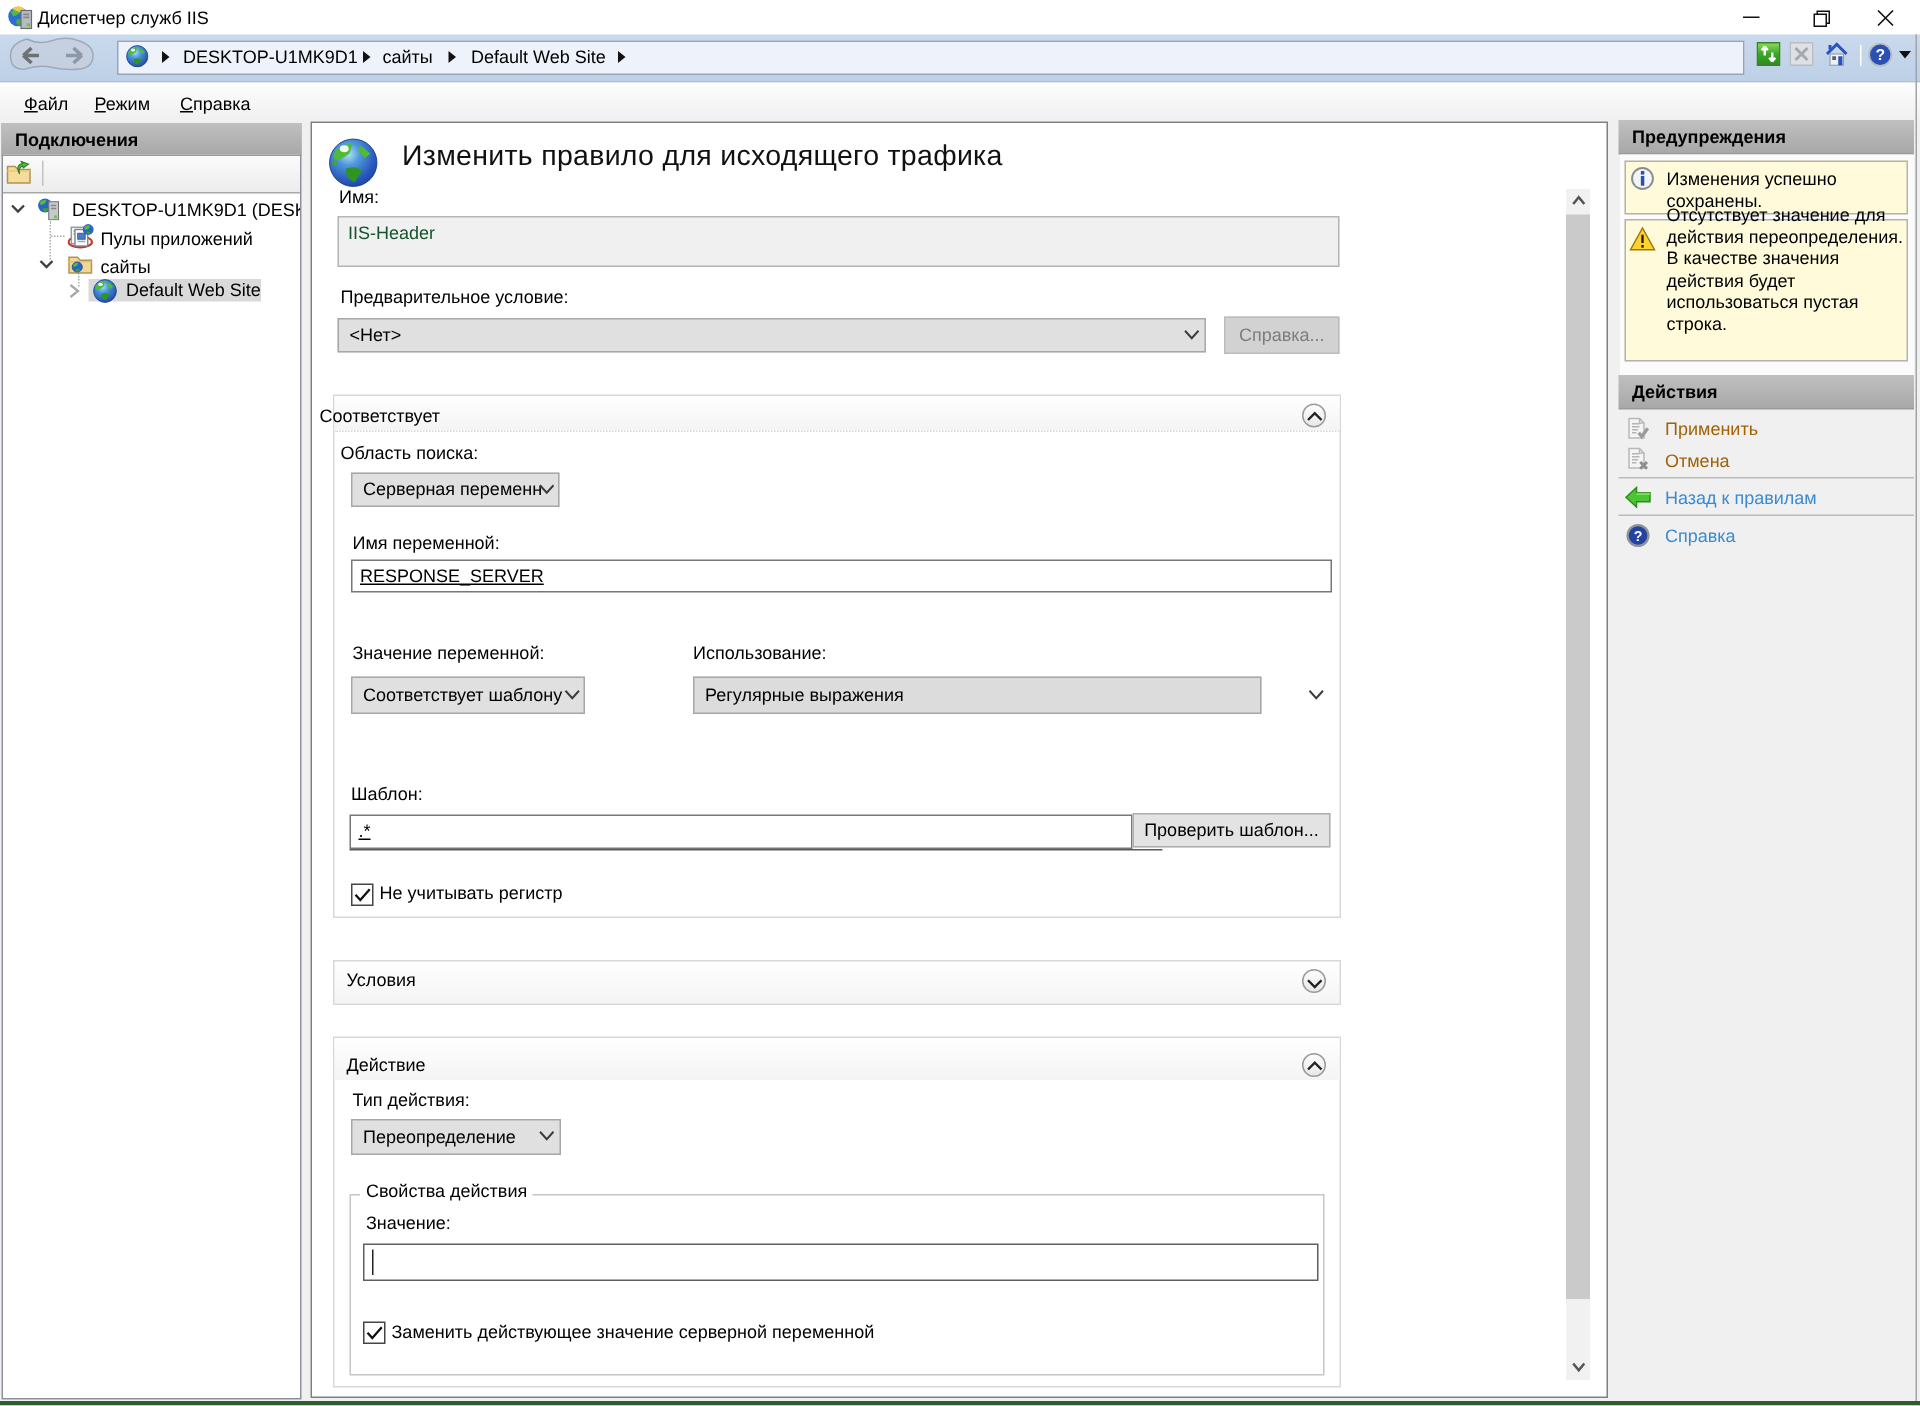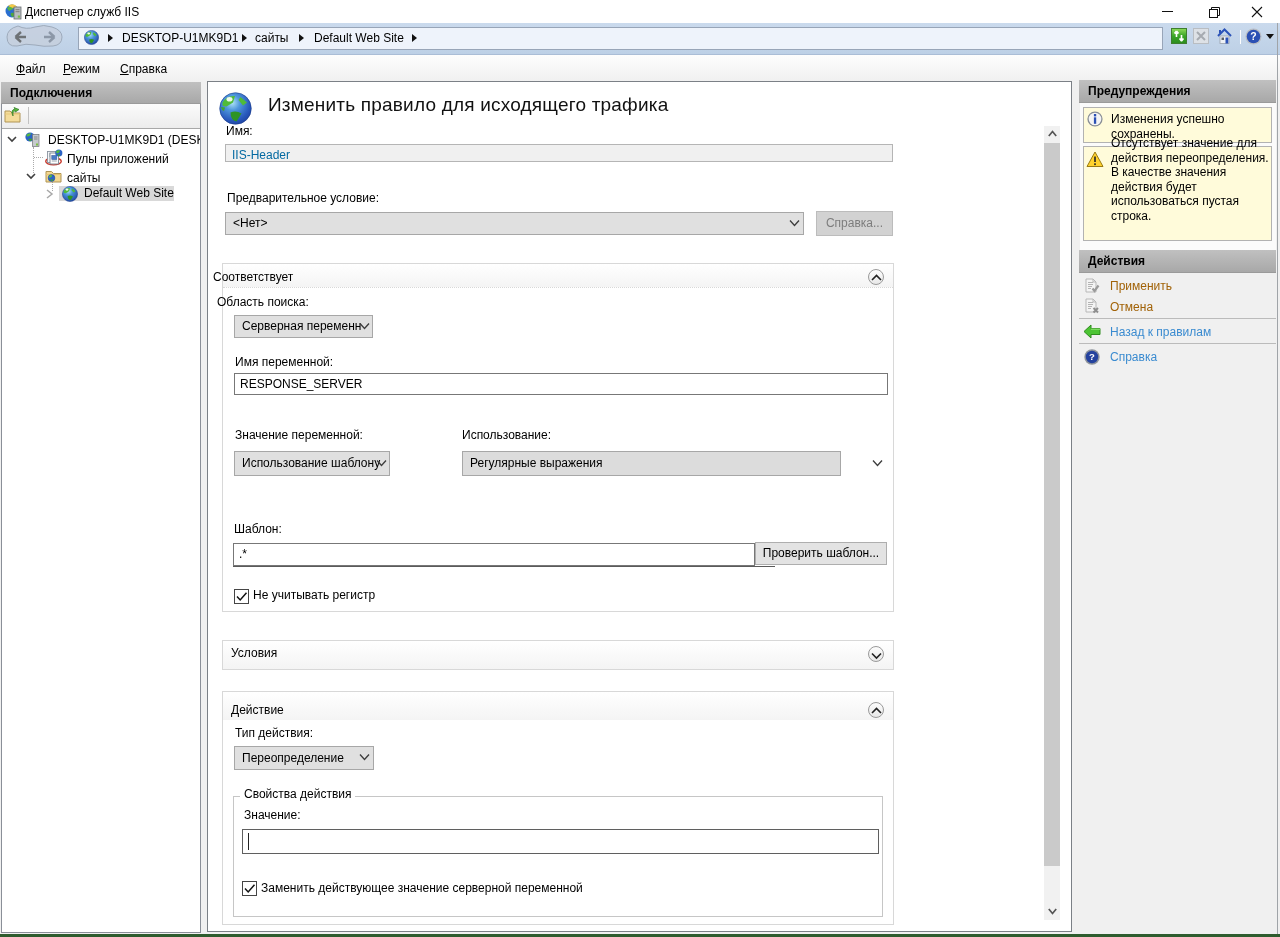--- a/index.html
+++ b/index.html
@@ -19,21 +19,21 @@
 #menubar { left:0; top:55px; width:1280px; height:26px; background:linear-gradient(#fdfdfd,#f0f0f0); }
 .mitem { top:61px; height:16px; line-height:16px; }
 
 #lpanel { left:1px; top:82px; width:200px; height:851px; background:#fff; border:1px solid #8a8f98; }
 #lhead { left:1px; top:82px; width:200px; height:22px; background:linear-gradient(#c0c0c0,#a8a8a8); border-bottom:1px solid #9a9a9a; }
 #ltool { left:2px; top:104px; width:198px; height:25px; background:linear-gradient(#fbfbfb,#ececec); border-bottom:1px solid #a8a8a8; }
 .trow { height:15px; line-height:15px; white-space:nowrap; }
 
 #cpanel { left:207px; top:81px; width:865px; height:851px; background:#fff; border:1px solid #7b8086; }
 .lbl { height:15px; line-height:15px; white-space:nowrap; }
-.tinput { background:#fff; border:1px solid #777; line-height:20px; padding-left:5px; white-space:nowrap; }
+.tinput { background:#fff; border:1px solid #777; line-height:20px; padding-left:5px; white-space:nowrap;text-decoration:underline; }
 .combo { background:#e0e0e0; border:1px solid #a7a7a7; line-height:21px; padding-left:7px; white-space:nowrap; overflow:hidden; }
 .sect { background:#fff; border:1px solid #d8d8d8; }
 .circbtn { width:16px; height:16px; border-radius:50%; border:1px solid #9a9a9a; background:linear-gradient(#fdfdfd,#e8e8e8); }
 .chk { width:15px; height:15px; background:#fff; border:1px solid #454545; }
 
 #rhead1, #rhead2 { left:1079px; width:197px; height:23px; background:linear-gradient(#c0c0c0,#a8a8a8); border-bottom:1px solid #9a9a9a; }
 .ybox { left:1083px; width:189px; background:#fffbda; border:1px solid #b2b2b2; }
 .rsep { left:1079px; width:197px; height:1px; background:#bbb; }
 .bluelink { color:#3a8bd0; }
 .graylink { color:#a16207; }
@@ -213,45 +213,45 @@
     </defs>
   <circle cx="16.5" cy="16.5" r="15.8" fill="url(#gb)" stroke="#1a3a8c" stroke-width="0.6"></circle>
   <path d="M3.5 10.5 Q7.5 3.5 16 4 L14 10.5 L7.5 14.5 Q4.5 14.5 3.5 13.5 Z" fill="#50bb38"></path>
   <path d="M2 15 L6 15.5 L5 19 Q2.5 18 2 15 Z" fill="#42a52e"></path>
   <path d="M11.5 20.5 Q17 18 22.5 21.5 L17.5 29.5 Q11.5 28 11.5 20.5 Z" fill="#2e9424"></path>
   <path d="M21.5 5 L28 10.5 L24 13.5 L19.5 8 Z" fill="#50bb38"></path>
   <ellipse cx="10.5" cy="7.2" rx="3" ry="2.3" fill="#fff" opacity="0.9"></ellipse>
 </svg>
 <div class="abs" style="left:268px;top:94px;font-size:19px;letter-spacing:0.2px;color:#111">Изменить правило для исходящего трафика</div>
 <div class="abs lbl" style="left:226px;top:124px">Имя:</div>
-<div class="abs" style="left:225px;top:144px;width:668px;height:18px;background:#f0f0f0;border:1px solid #b5b5b5;line-height:20px;padding-left:6px;color:#0369a1">IIS-Header</div>
+<div class="abs" style="left:225px;top:144px;width:668px;height:34px;background:#f0f0f0;border:1px solid #b5b5b5;line-height:20px;padding-left:6px;color:#14532d">IIS-Header</div>
 <div class="abs lbl" style="left:227px;top:191px">Предварительное условие:</div>
 <div class="abs combo" style="left:225px;top:212px;width:579px;height:23px">&lt;Нет&gt;</div>
 <svg class="abs" style="left:789px;top:219px" width="11" height="9">
     <path d="M1 1.5 L5.5 6.5 L10 1.5" stroke="#3c3c3c" stroke-width="1.3" fill="none"></path>
   </svg>
 <div class="abs" style="left:816px;top:211px;width:77px;height:25px;background:#d2d2d2;border:1px solid #bcbcbc;color:#7d7d7d;text-align:center;line-height:23px">Справка...</div>
 
 <div class="abs sect" style="left:222px;top:263px;width:672px;height:349px"></div>
 <div class="abs" style="left:223px;top:264px;width:670px;height:24px;background:linear-gradient(#ffffff,#f4f4f4);border-bottom:1px dotted #d8d8d8"></div>
 <div class="abs lbl" style="left:213px;top:270px">Соответствует</div>
 <div class="abs circbtn" style="left:868px;top:269px"></div>
 <svg class="abs" style="left:871px;top:274px" width="11" height="8">
     <path d="M1 6 L5.5 1.5 L10 6" stroke="#222" stroke-width="1.6" fill="none"></path>
   </svg>
-<div class="abs lbl" style="left:217px;top:295px">Область поиска:</div>
+<div class="abs lbl" style="left:227px;top:295px">Область поиска:</div>
 <div class="abs combo" style="left:234px;top:315px;width:139px;height:23px">Серверная переменн</div>
 <svg class="abs" style="left:359px;top:322px" width="11" height="9">
     <path d="M1 1.5 L5.5 6.5 L10 1.5" stroke="#3c3c3c" stroke-width="1.3" fill="none"></path>
   </svg>
 <div class="abs lbl" style="left:235px;top:355px">Имя переменной:</div>
 <div class="abs tinput" style="left:234px;top:373px;width:654px;height:22px">RESPONSE_SERVER</div>
 <div class="abs lbl" style="left:235px;top:428px">Значение переменной:</div>
 <div class="abs lbl" style="left:462px;top:428px">Использование:</div>
-<div class="abs combo" style="left:234px;top:451px;width:156px;height:25px;line-height:23px">Использование шаблону</div>
+<div class="abs combo" style="left:234px;top:451px;width:156px;height:25px;line-height:23px">Соответствует шаблону</div>
 <svg class="abs" style="left:376px;top:459px" width="11" height="9">
     <path d="M1 1.5 L5.5 6.5 L10 1.5" stroke="#3c3c3c" stroke-width="1.3" fill="none"></path>
   </svg>
 <div class="abs combo" style="left:462px;top:451px;width:379px;height:25px;line-height:23px;background:#dcdcdc">Регулярные выражения</div>
 <svg class="abs" style="left:872px;top:459px" width="11" height="9">
     <path d="M1 1.5 L5.5 6.5 L10 1.5" stroke="#3c3c3c" stroke-width="1.3" fill="none"></path>
   </svg>
 <div class="abs lbl" style="left:234px;top:522px">Шаблон:</div>
 <div class="abs tinput" style="left:233px;top:543px;width:522px;height:23px">.*</div>
 <div class="abs" style="left:233px;top:566px;width:542px;height:1px;background:#5a5a5a"></div>

